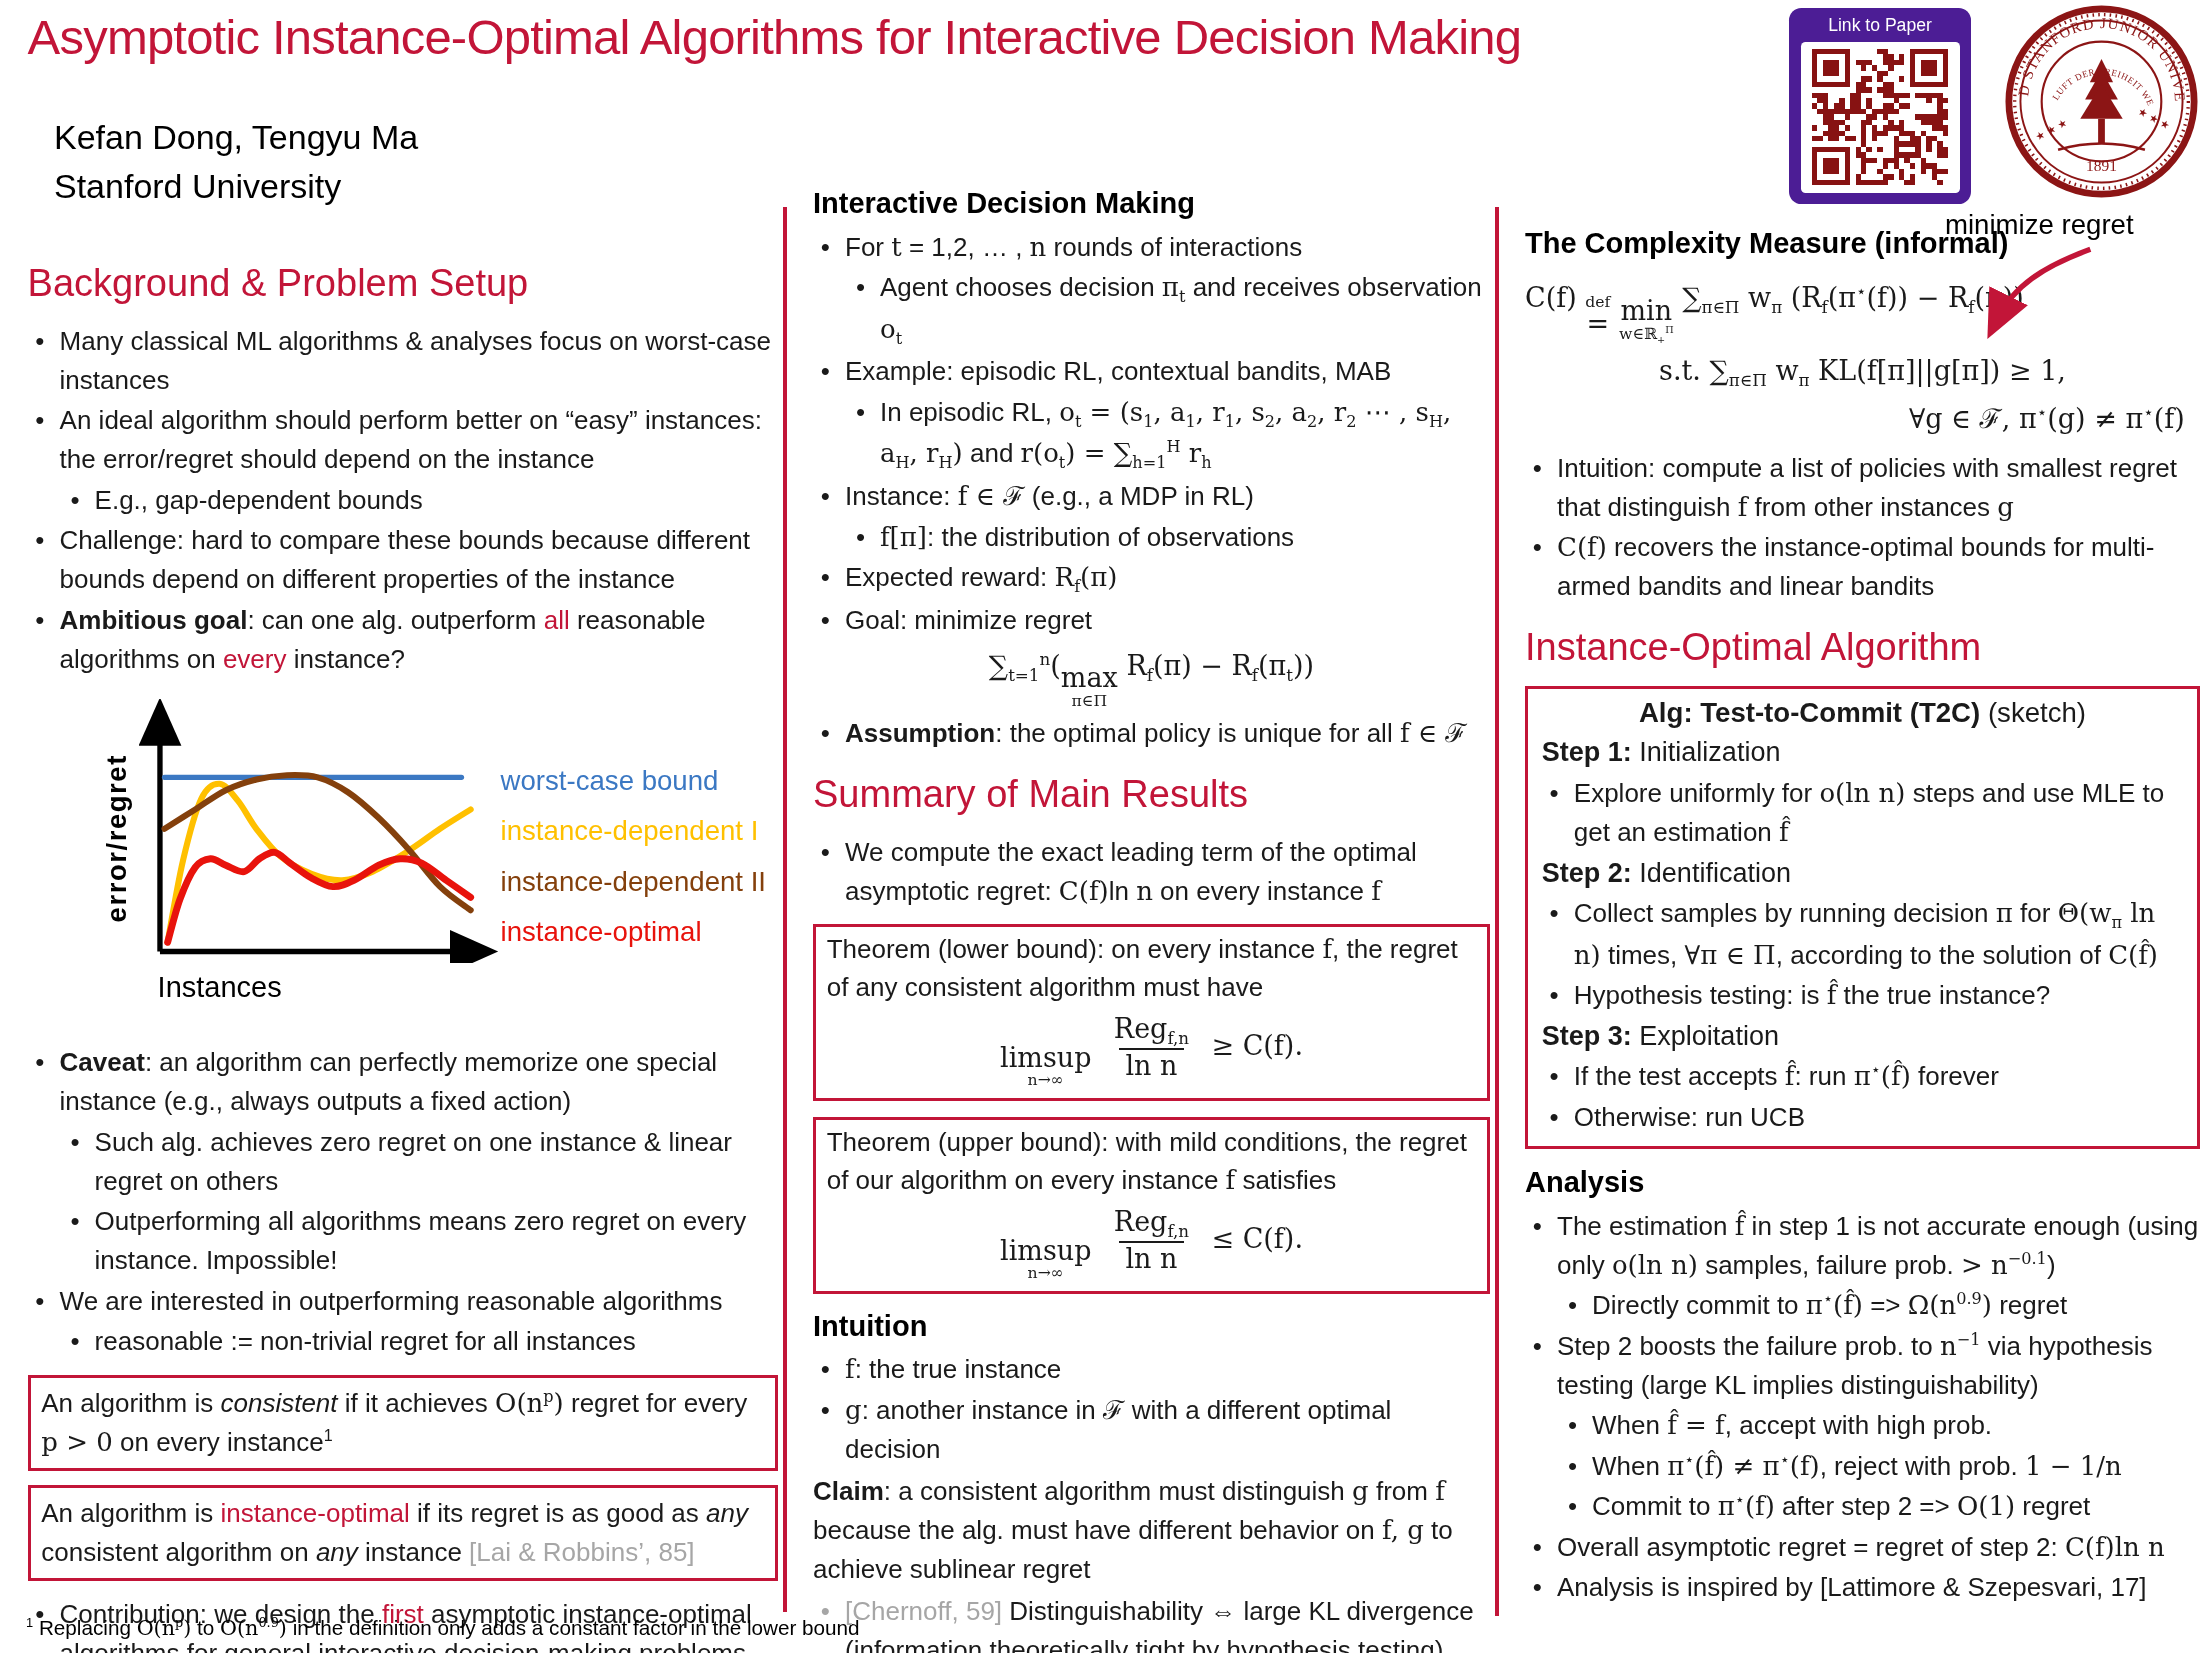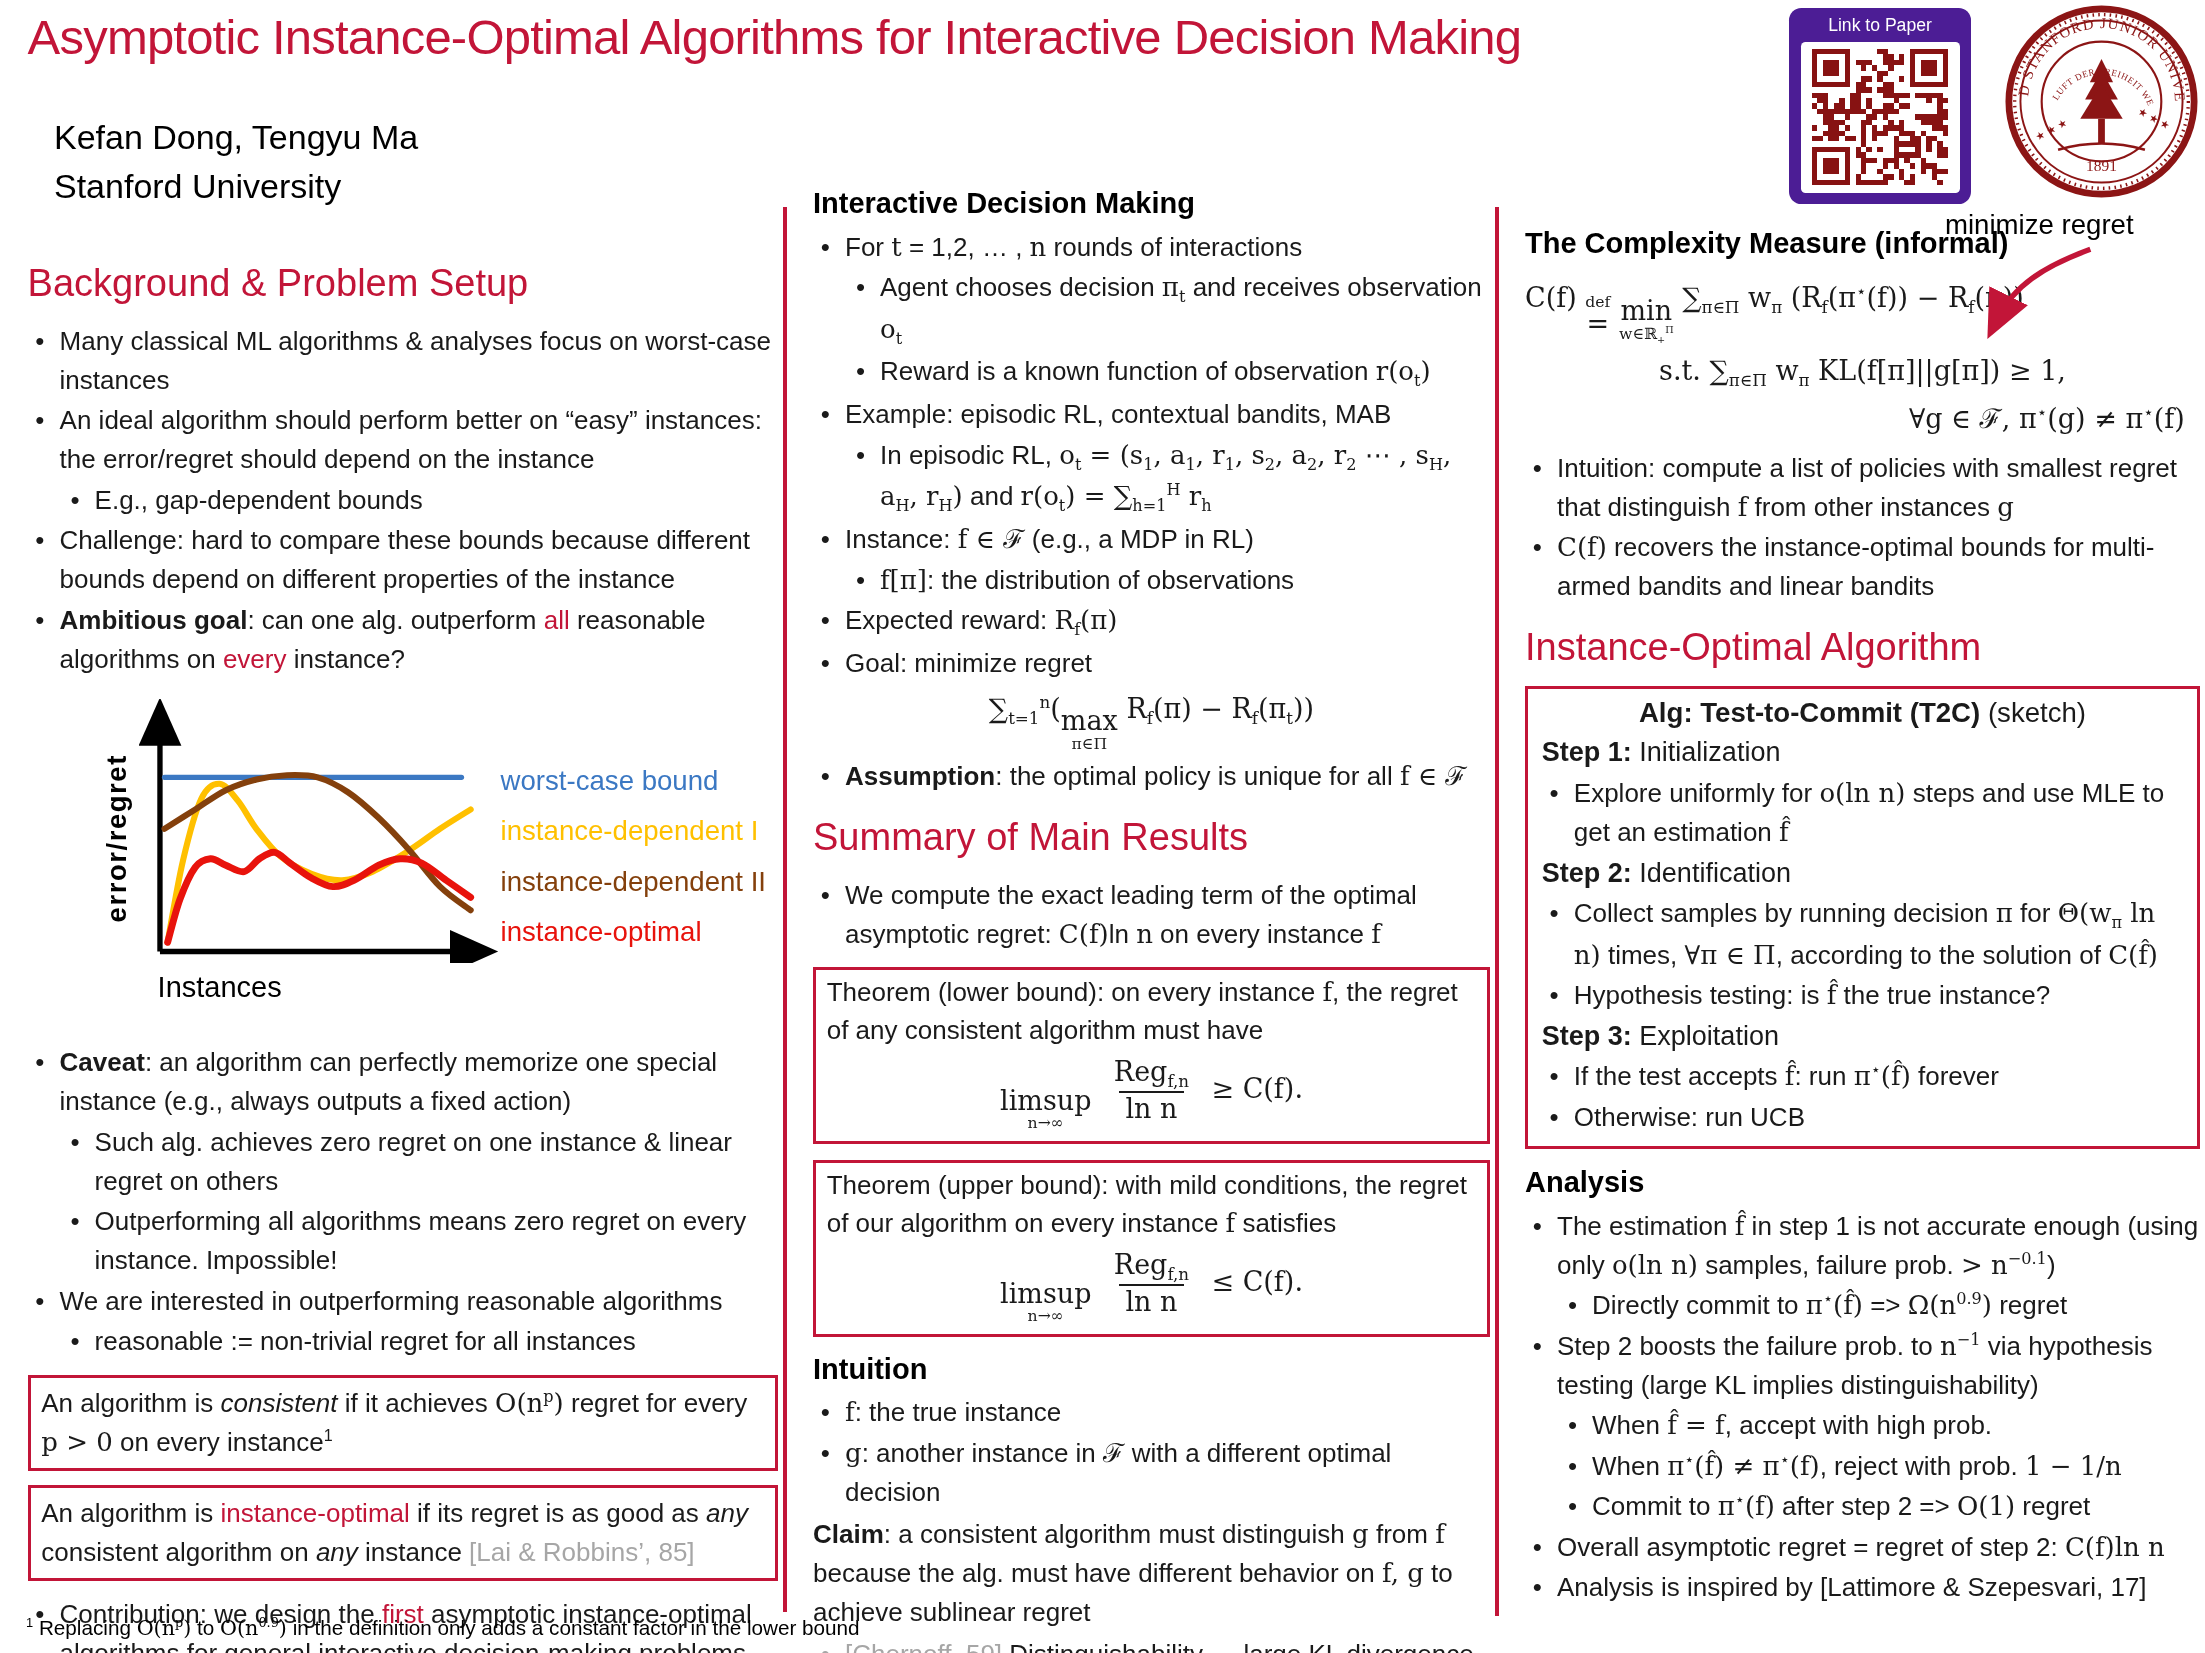--- a/index.html
+++ b/index.html
@@ -485,21 +485,20 @@
     </ul>
   </section>
 
   <div class="footnote"><sup>1</sup>  Replacing <span class="mx">O(n<sup>p</sup>)</span> to <span class="mx">O(n<sup>0.9</sup>)</span> in the definition only adds a constant factor in the lower bound</div>
 
   <section class="col" id="col-mid">
     <h3 class="bhead">Interactive Decision Making</h3>
     <ul class="blist">
       <li class="l1">For <span class="mx">t</span> = 1,2, … , <span class="mx">n</span> rounds of interactions</li>
       <li class="l2">Agent chooses decision <span class="mx">π<sub>t</sub></span> and receives observation <span class="mx">o<sub>t</sub></span></li>
-      <li class="l2">Reward is a known function of observation <span class="mx">r(o<sub>t</sub>)</span></li>
       <li class="l1">Example: episodic RL, contextual bandits, MAB</li>
       <li class="l2">In episodic RL, <span class="mx">o<sub>t</sub> = (s<sub>1</sub>, a<sub>1</sub>, r<sub>1</sub>, s<sub>2</sub>, a<sub>2</sub>, r<sub>2</sub> ⋯ , s<sub>H</sub>, a<sub>H</sub>, r<sub>H</sub>)</span> and <span class="mx">r(o<sub>t</sub>) = ∑<sub>h=1</sub><sup>H</sup> r<sub>h</sub></span></li>
       <li class="l1">Instance: <span class="mx">f ∈ ℱ</span> (e.g., a MDP in RL)</li>
       <li class="l2"><span class="mx">f[π]</span>: the distribution of observations</li>
       <li class="l1">Expected reward:  <span class="mx">R<sub>f</sub>(π)</span></li>
       <li class="l1">Goal: minimize regret</li>
     </ul>
     <div class="fx center">∑<sub>t=1</sub><sup>n</sup>(<span class="stk stk-u">
           <span class="main">max</span>
           <span class="aux">π∈Π</span>

